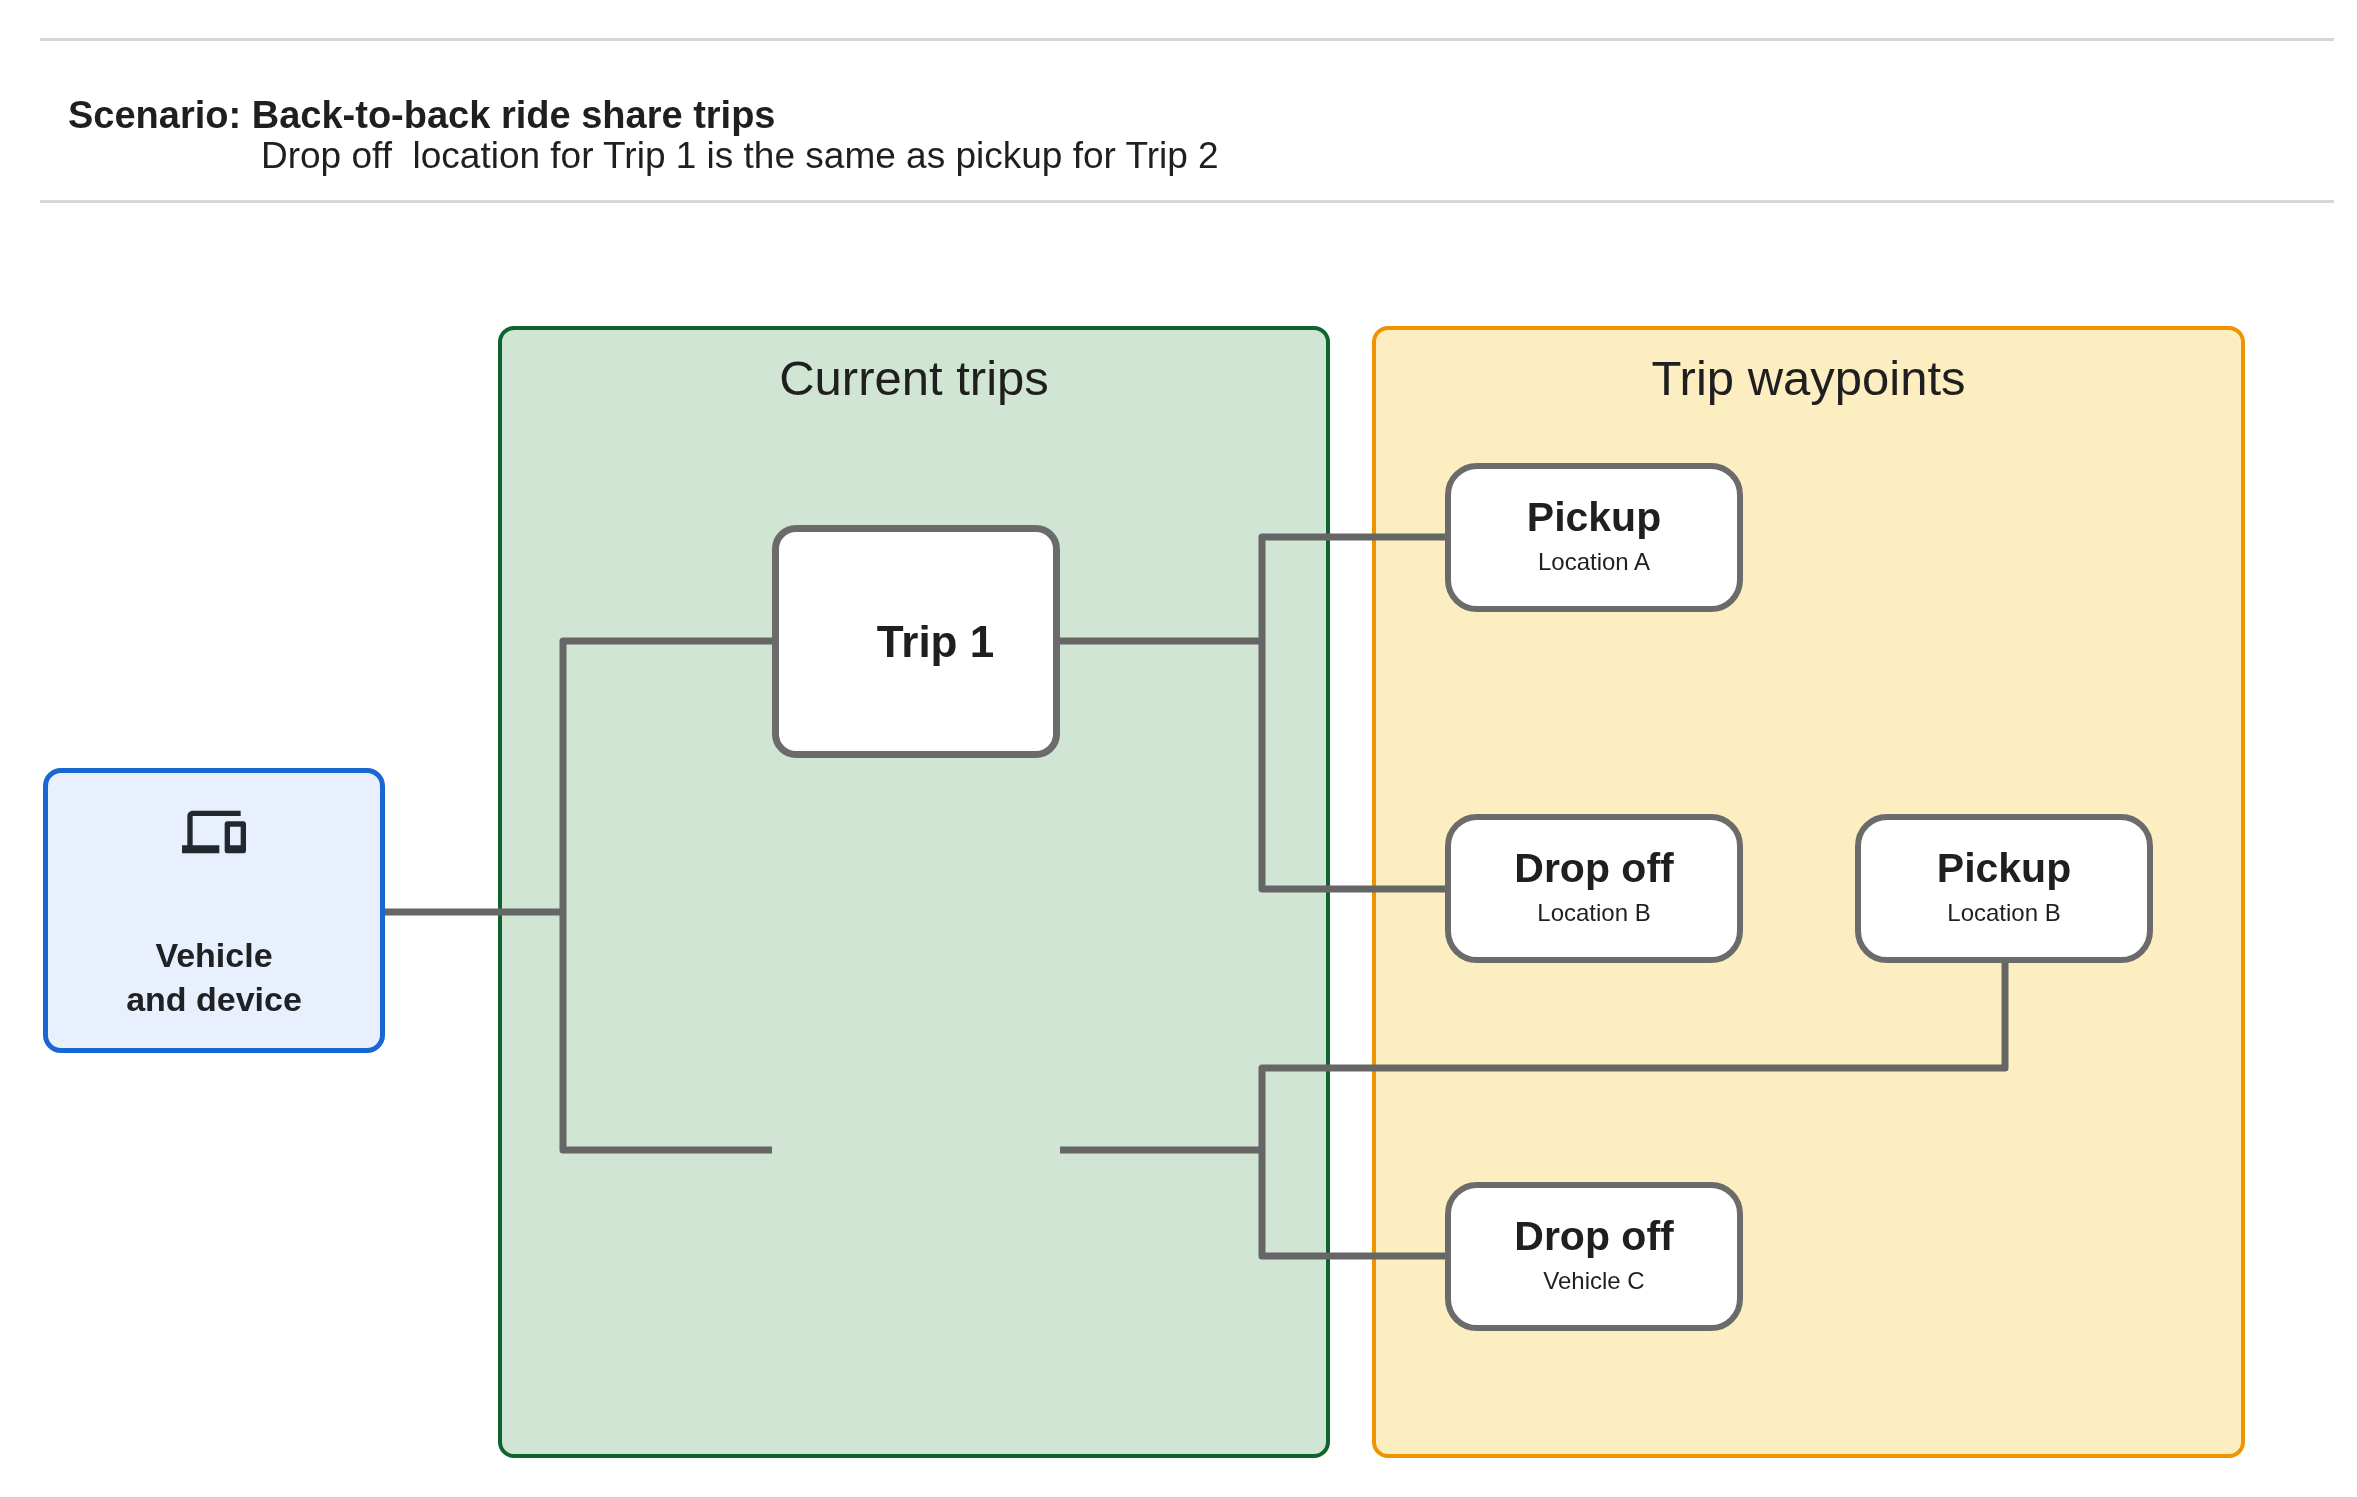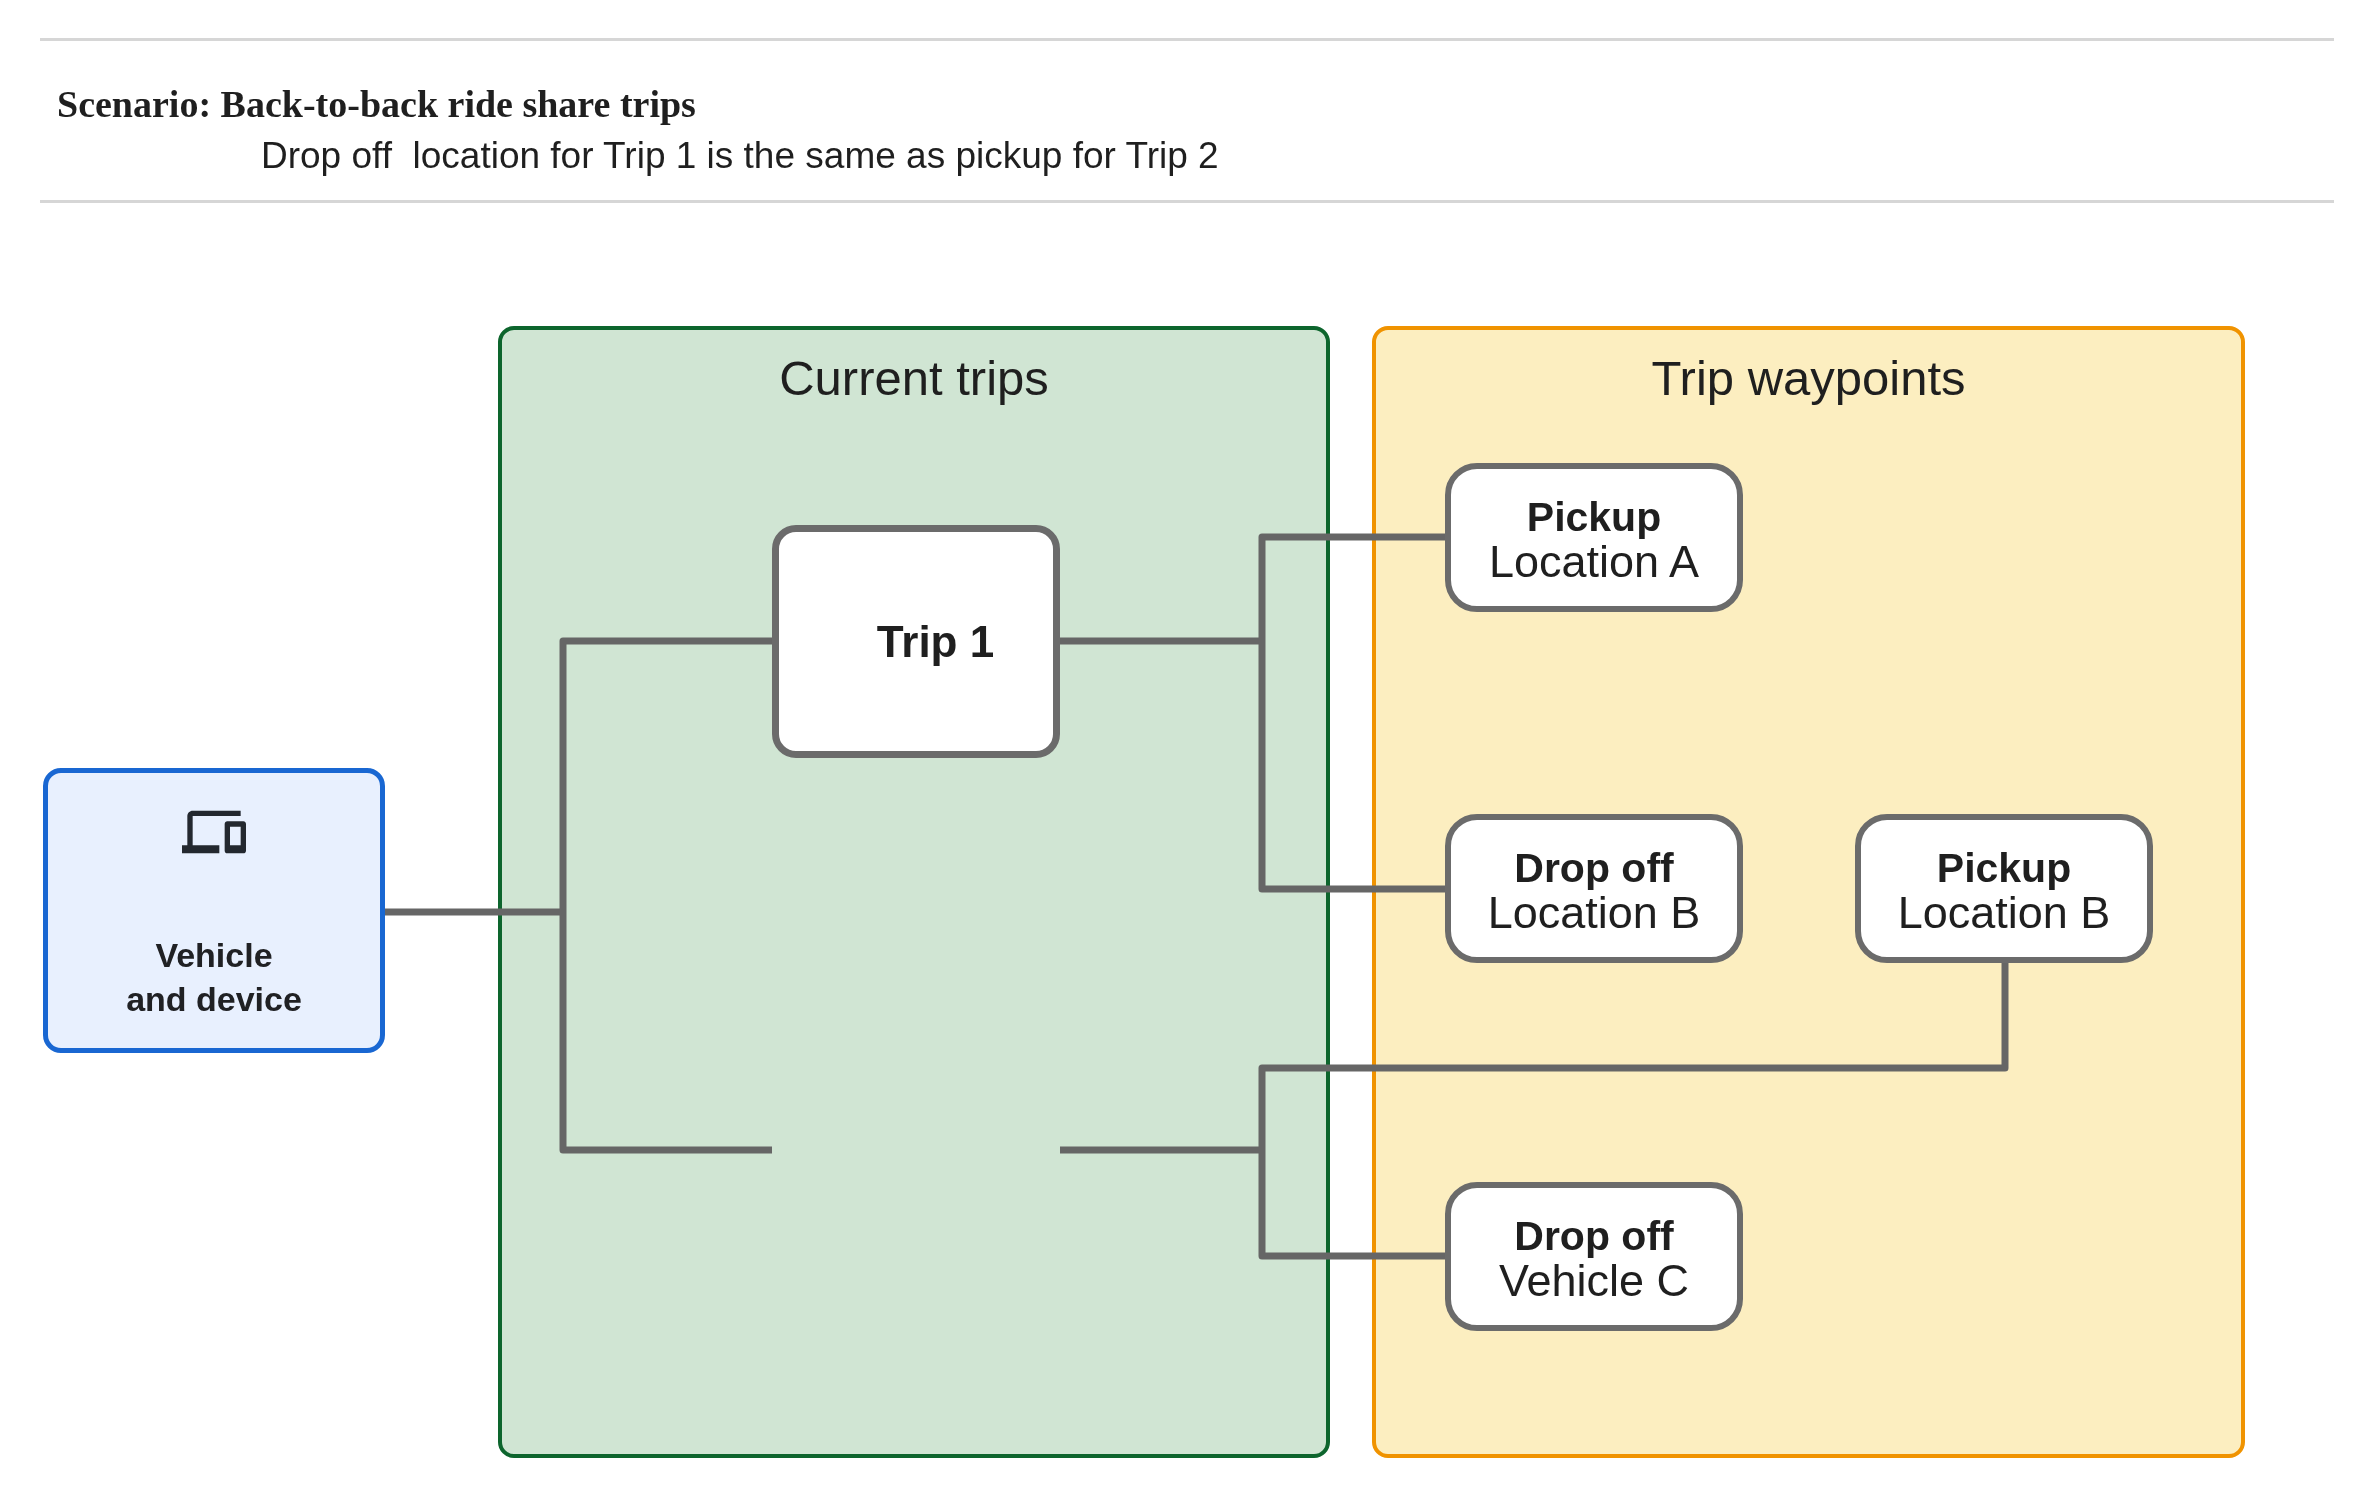--- a/index.html
+++ b/index.html
@@ -3,21 +3,21 @@
 <meta charset="utf-8">
 <style>
   html,body{margin:0;padding:0;background:#ffffff;}
   body{font-family:"Liberation Sans","DejaVu Sans",sans-serif;color:#202124;}
   .canvas{position:relative;width:2357px;height:1497px;background:#ffffff;overflow:hidden;}
 
   
   .divider{position:absolute;left:40px;width:2294px;height:3px;background:#D6D6D6;}
   .divider-top{top:38px;}
   .divider-bottom{top:200px;}
-  .title{position:absolute;left:52px;top:80px;margin:5px;font-size:38px;line-height:1;font-weight:bold;color:#1F1F1F;white-space:pre;font-family:Liberation Serif, serif;}
+  .title{position:absolute;left:52px;top:80px;margin:16px;font-size:38px;line-height:1;font-weight:bold;color:#1F1F1F;white-space:pre;}
   .subtitle{position:absolute;left:261px;top:137px;font-size:37px;line-height:1;font-weight:normal;color:#1F1F1F;white-space:pre;}
 
   
   .panel{position:absolute;top:326px;height:1132px;border-radius:16px;box-sizing:border-box;z-index:1;}
   .panel-green{left:498px;width:832px;background:#D0E5D3;border:4px solid #0D652D;}
   .panel-yellow{left:1372px;width:873px;background:#FCEEC0;border:4px solid #F09300;}
   .panel-title{padding-top:22px;text-align:center;font-size:49px;line-height:52px;color:#1F1F1F;}
 
   
   .connectors{position:absolute;left:0;top:0;width:2357px;height:1497px;z-index:2;pointer-events:none;}
@@ -28,21 +28,21 @@
 
   .source{left:43px;top:768px;width:342px;height:285px;background:#E8F0FE;border:5px solid #1967D2;border-radius:18px;}
   .source .devices-svg{display:block;margin-bottom:50px;}
   .source-label{font-size:34px;line-height:44px;font-weight:bold;color:#202124;margin-top:19px;}
 
   .trip{left:772px;width:288px;height:233px;background:#ffffff;border:7px solid #6B6B6B;border-radius:24px;}
   .trip-label{font-size:44px;font-weight:bold;color:#1F1F1F;}
 
   .waypoint{width:298px;height:149px;background:#ffffff;border:6px solid #6B6B6B;border-radius:32px;}
   .wp-type{font-size:41px;line-height:48px;font-weight:bold;color:#1F1F1F;}
-  .wp-loc{font-size:45px;line-height:42px;font-weight:normal;color:#1F1F1F;}
+  .wp-loc{font-size:24px;line-height:42px;font-weight:normal;color:#1F1F1F;}
 </style>
 </head>
 <body>
 
 <div class="canvas">
 
   <div class="divider divider-top"></div>
   <h1 class="title">Scenario: Back-to-back ride share trips</h1>
   <div class="subtitle">Drop off  location for Trip 1 is the same as pickup for Trip 2</div>
   <div class="divider divider-bottom"></div>

